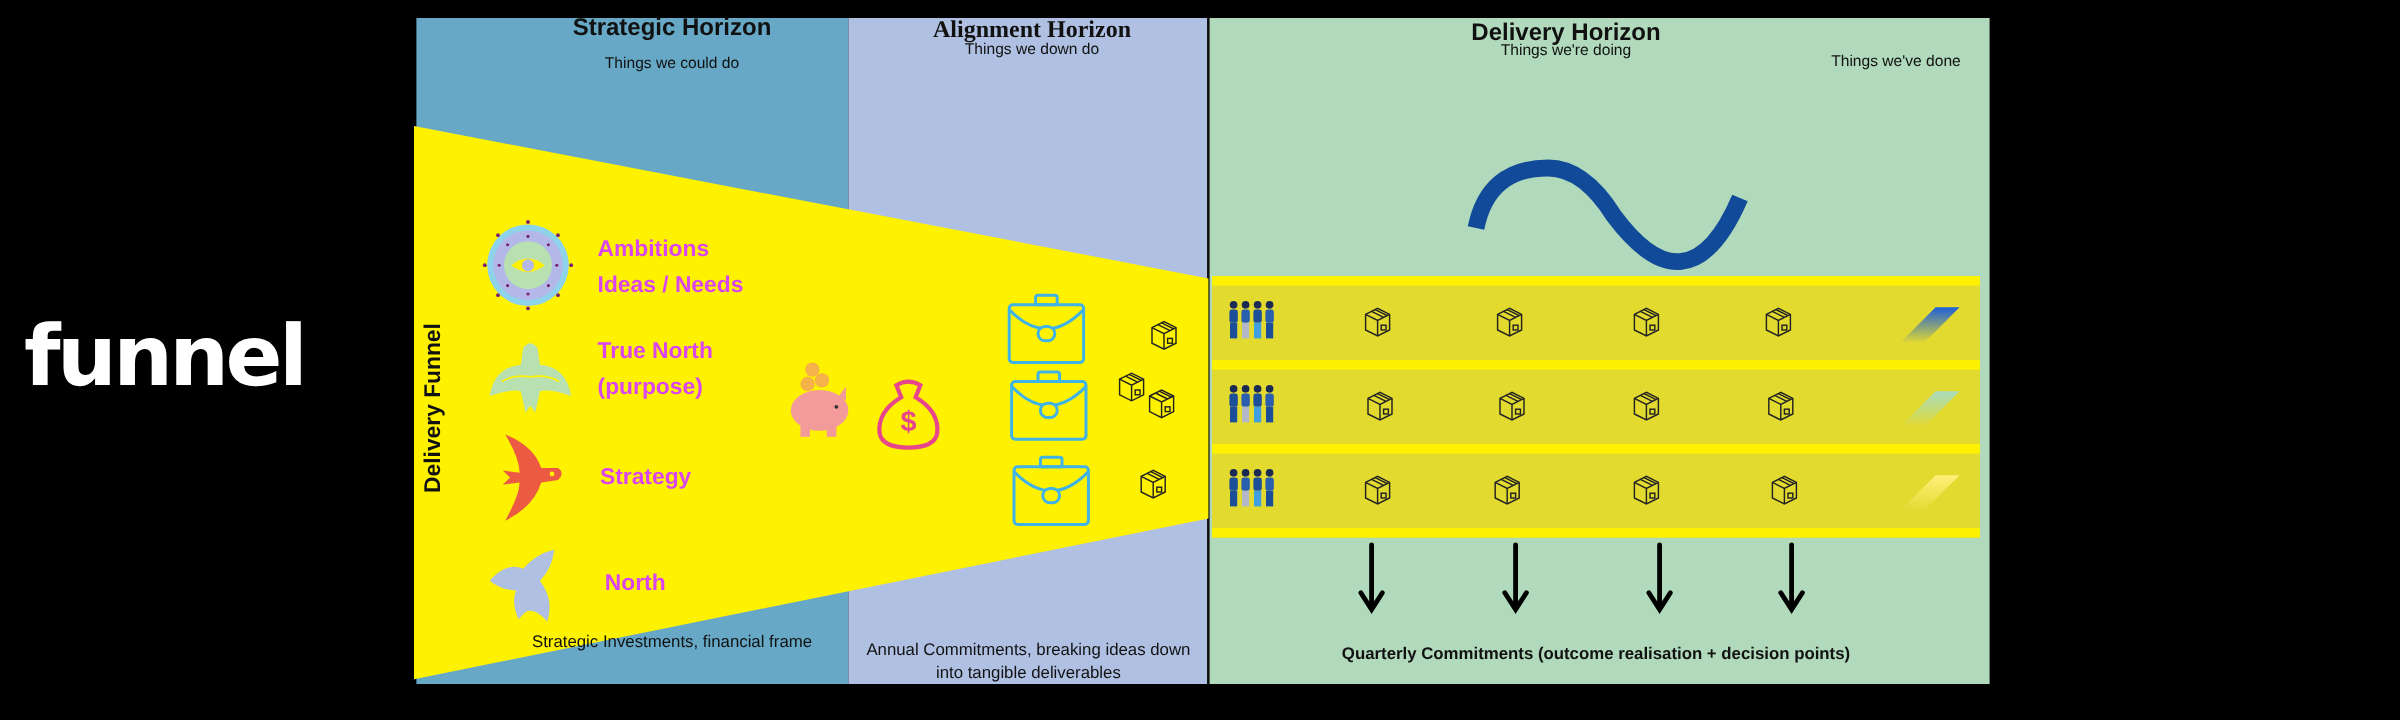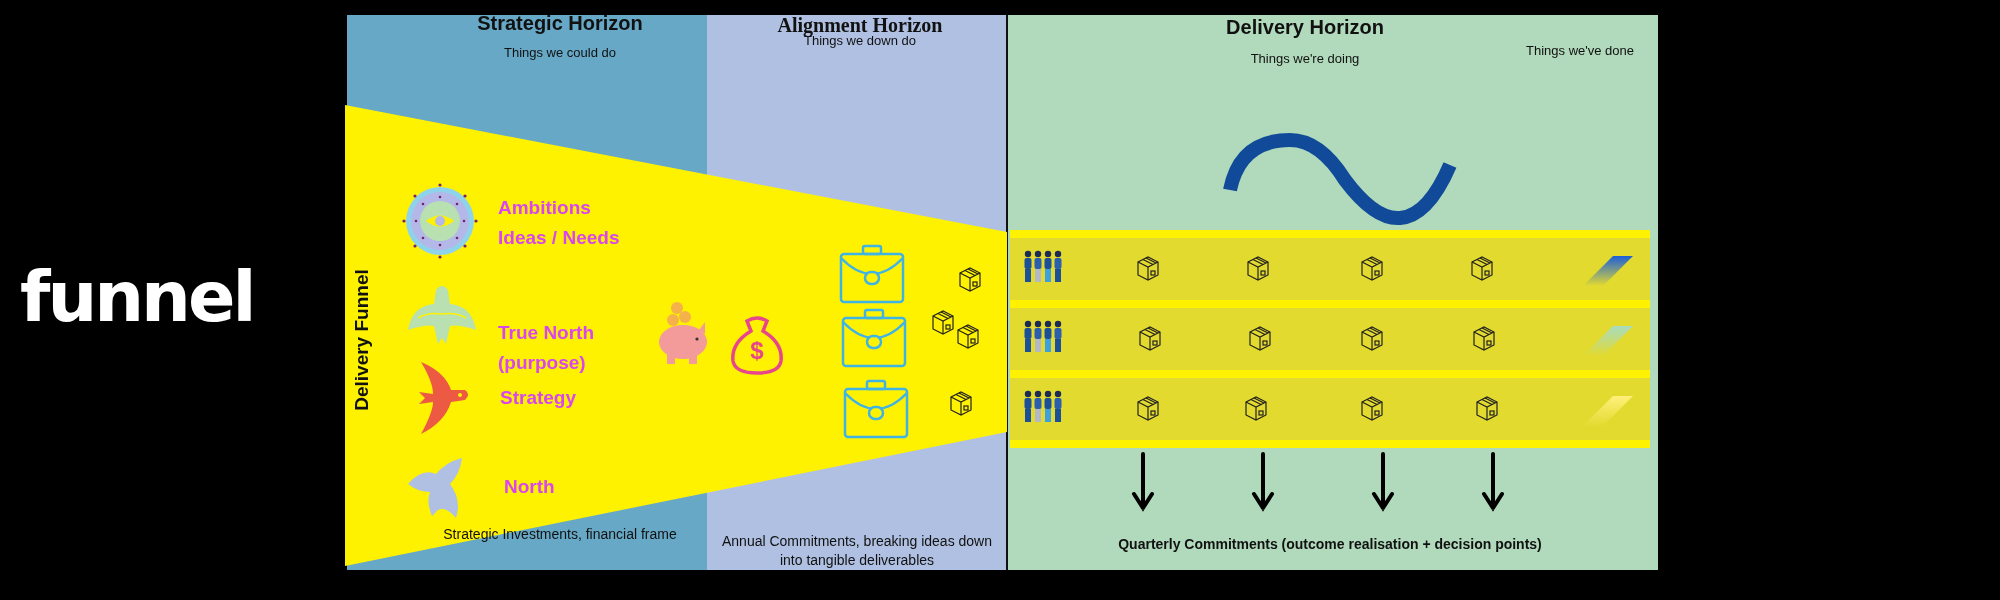--- a/index.html
+++ b/index.html
@@ -284,29 +284,29 @@
       </linearGradient>
     </defs>
     <polygon points="1613,396 1633,396 1603,426 1583,426" fill="url(#grad2)"></polygon>
   </svg>
 
 <div class="hz-title" style="left:460px;top:15px;width:200px;">Strategic Horizon</div>
 <div class="hz-sub" style="left:460px;top:33px;width:200px;margin-top:12px;">Things we could do</div>
 <div class="hz-title" style="left:760px;top:17px;width:200px;font-family:Liberation Serif, serif;">Alignment Horizon</div>
 <div class="hz-sub" style="left:760px;top:33px;width:200px;">Things we down do</div>
 <div class="hz-title" style="left:1205px;top:19px;width:200px;">Delivery Horizon</div>
-<div class="hz-sub" style="left:1205px;top:51px;width:200px;">Things we're doing</div>
+<div class="hz-sub" style="left:1205px;top:34px;width:200px;">Things we're doing</div>
 <div class="hz-sub" style="left:1505px;top:43px;width:150px;">Things we've done</div>
 
 <div id="vertical-label">Delivery Funnel</div>
 <div class="funnel-label" style="left:498px;top:193px;">
   <div>Ambitions</div>
   <div>Ideas / Needs</div>
 </div>
-<div class="funnel-label" style="left:498px;top:278px;margin-top:40px;">
+<div class="funnel-label" style="left:498px;top:278px;">
   <div>True North</div>
   <div>(purpose)</div>
 </div>
 <div class="funnel-label" style="left:500px;top:383px;">Strategy</div>
 <div class="funnel-label" style="left:504px;top:472px;">North</div>
 
 <div class="foot" style="left:440px;top:525px;width:240px;">Strategic Investments, financial frame</div>
 <div class="foot" style="left:712px;top:532px;width:290px;">Annual Commitments, breaking ideas down into tangible deliverables</div>
 <div class="foot" style="left:1060px;top:535px;width:540px;font-weight:bold;">Quarterly Commitments (outcome realisation + decision points)</div>
 

